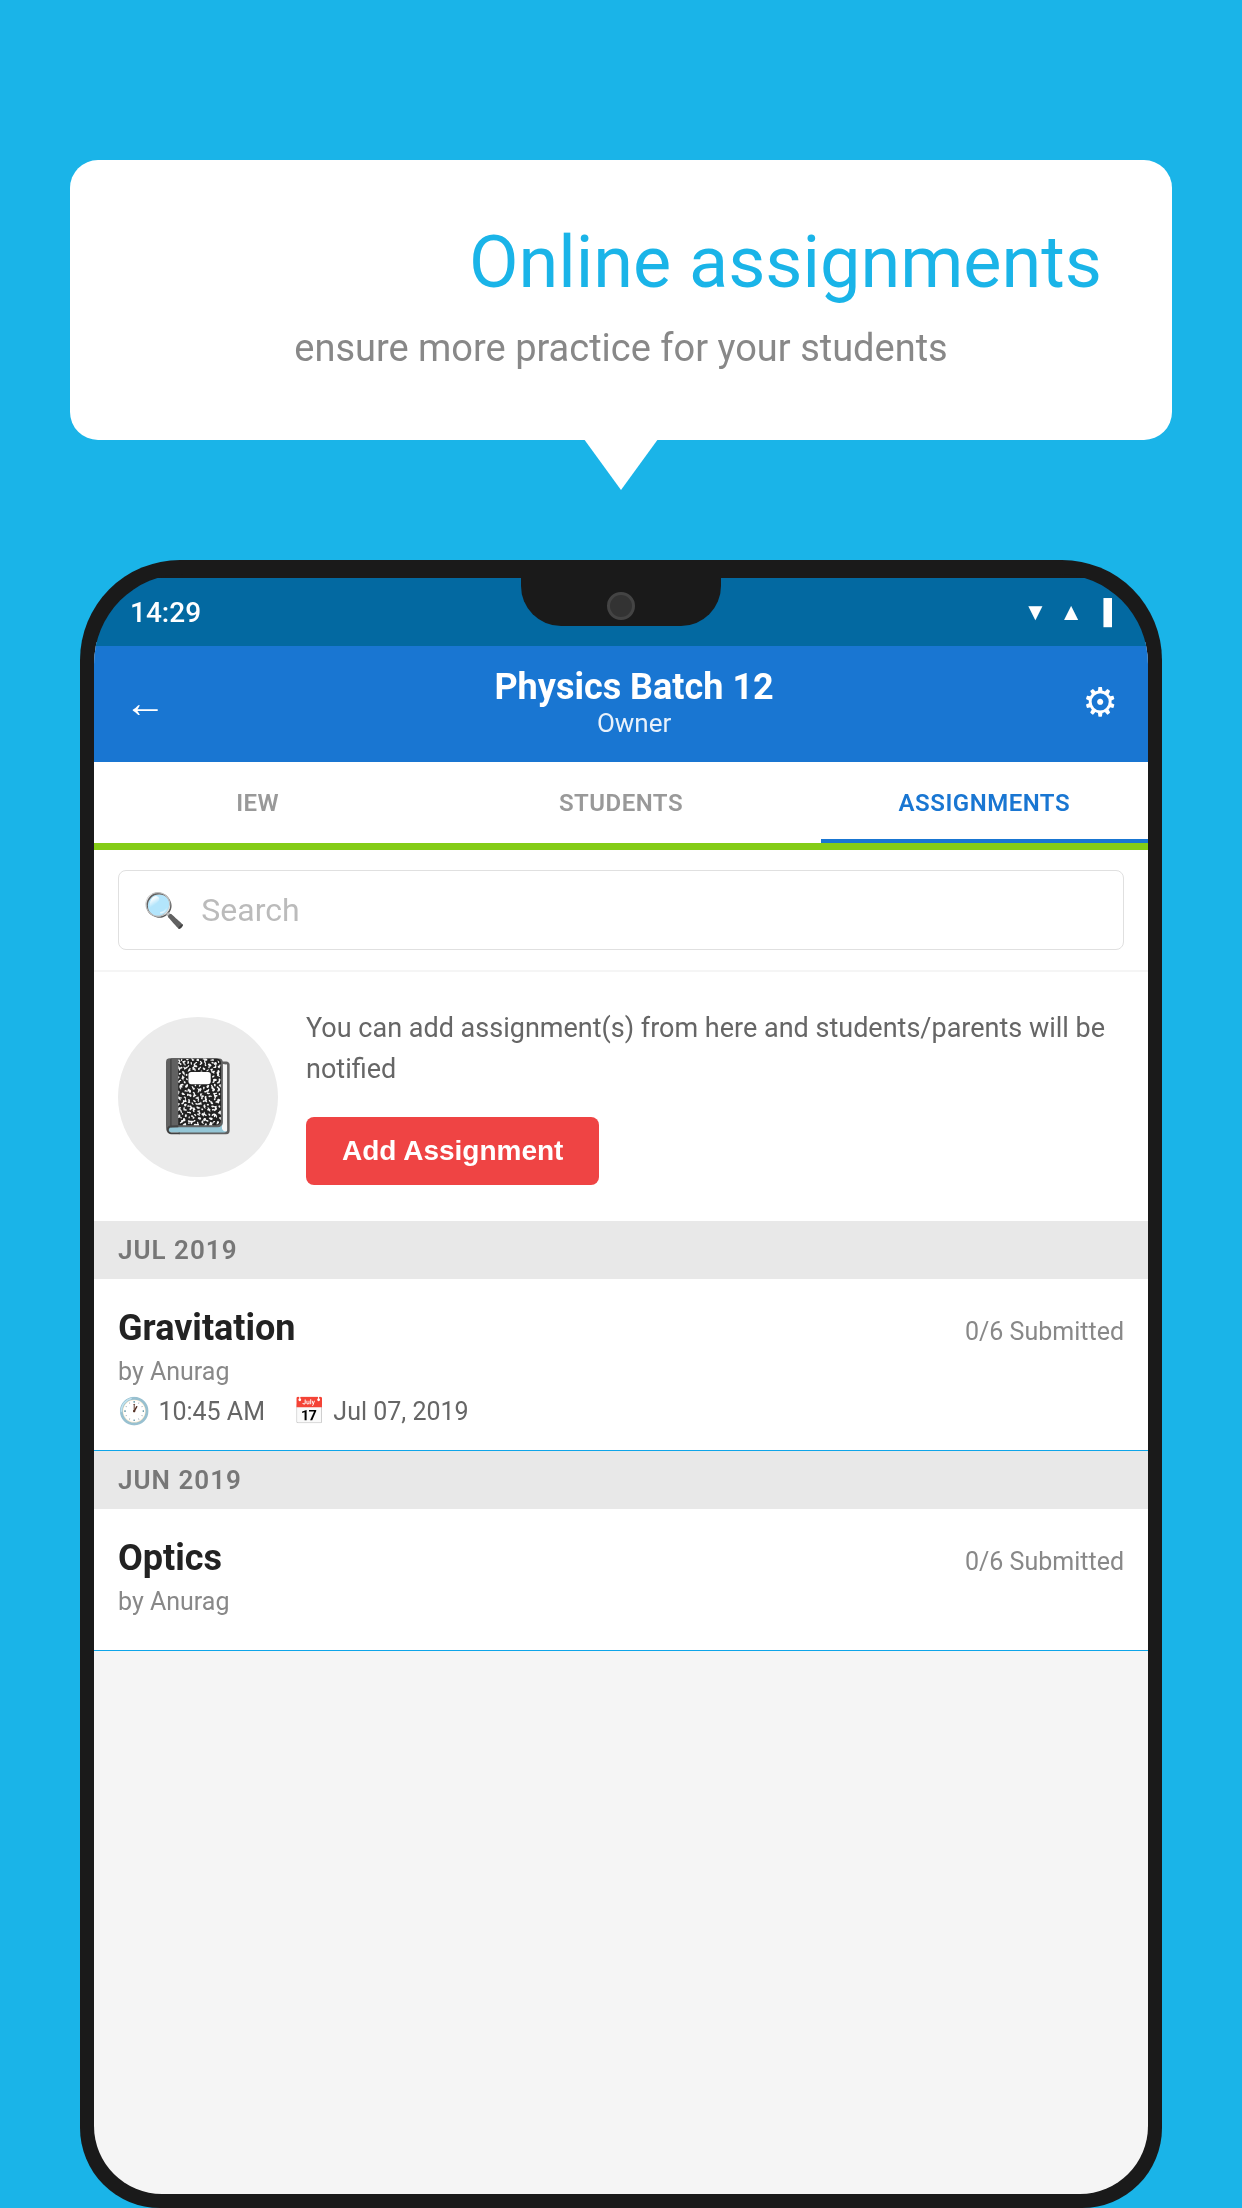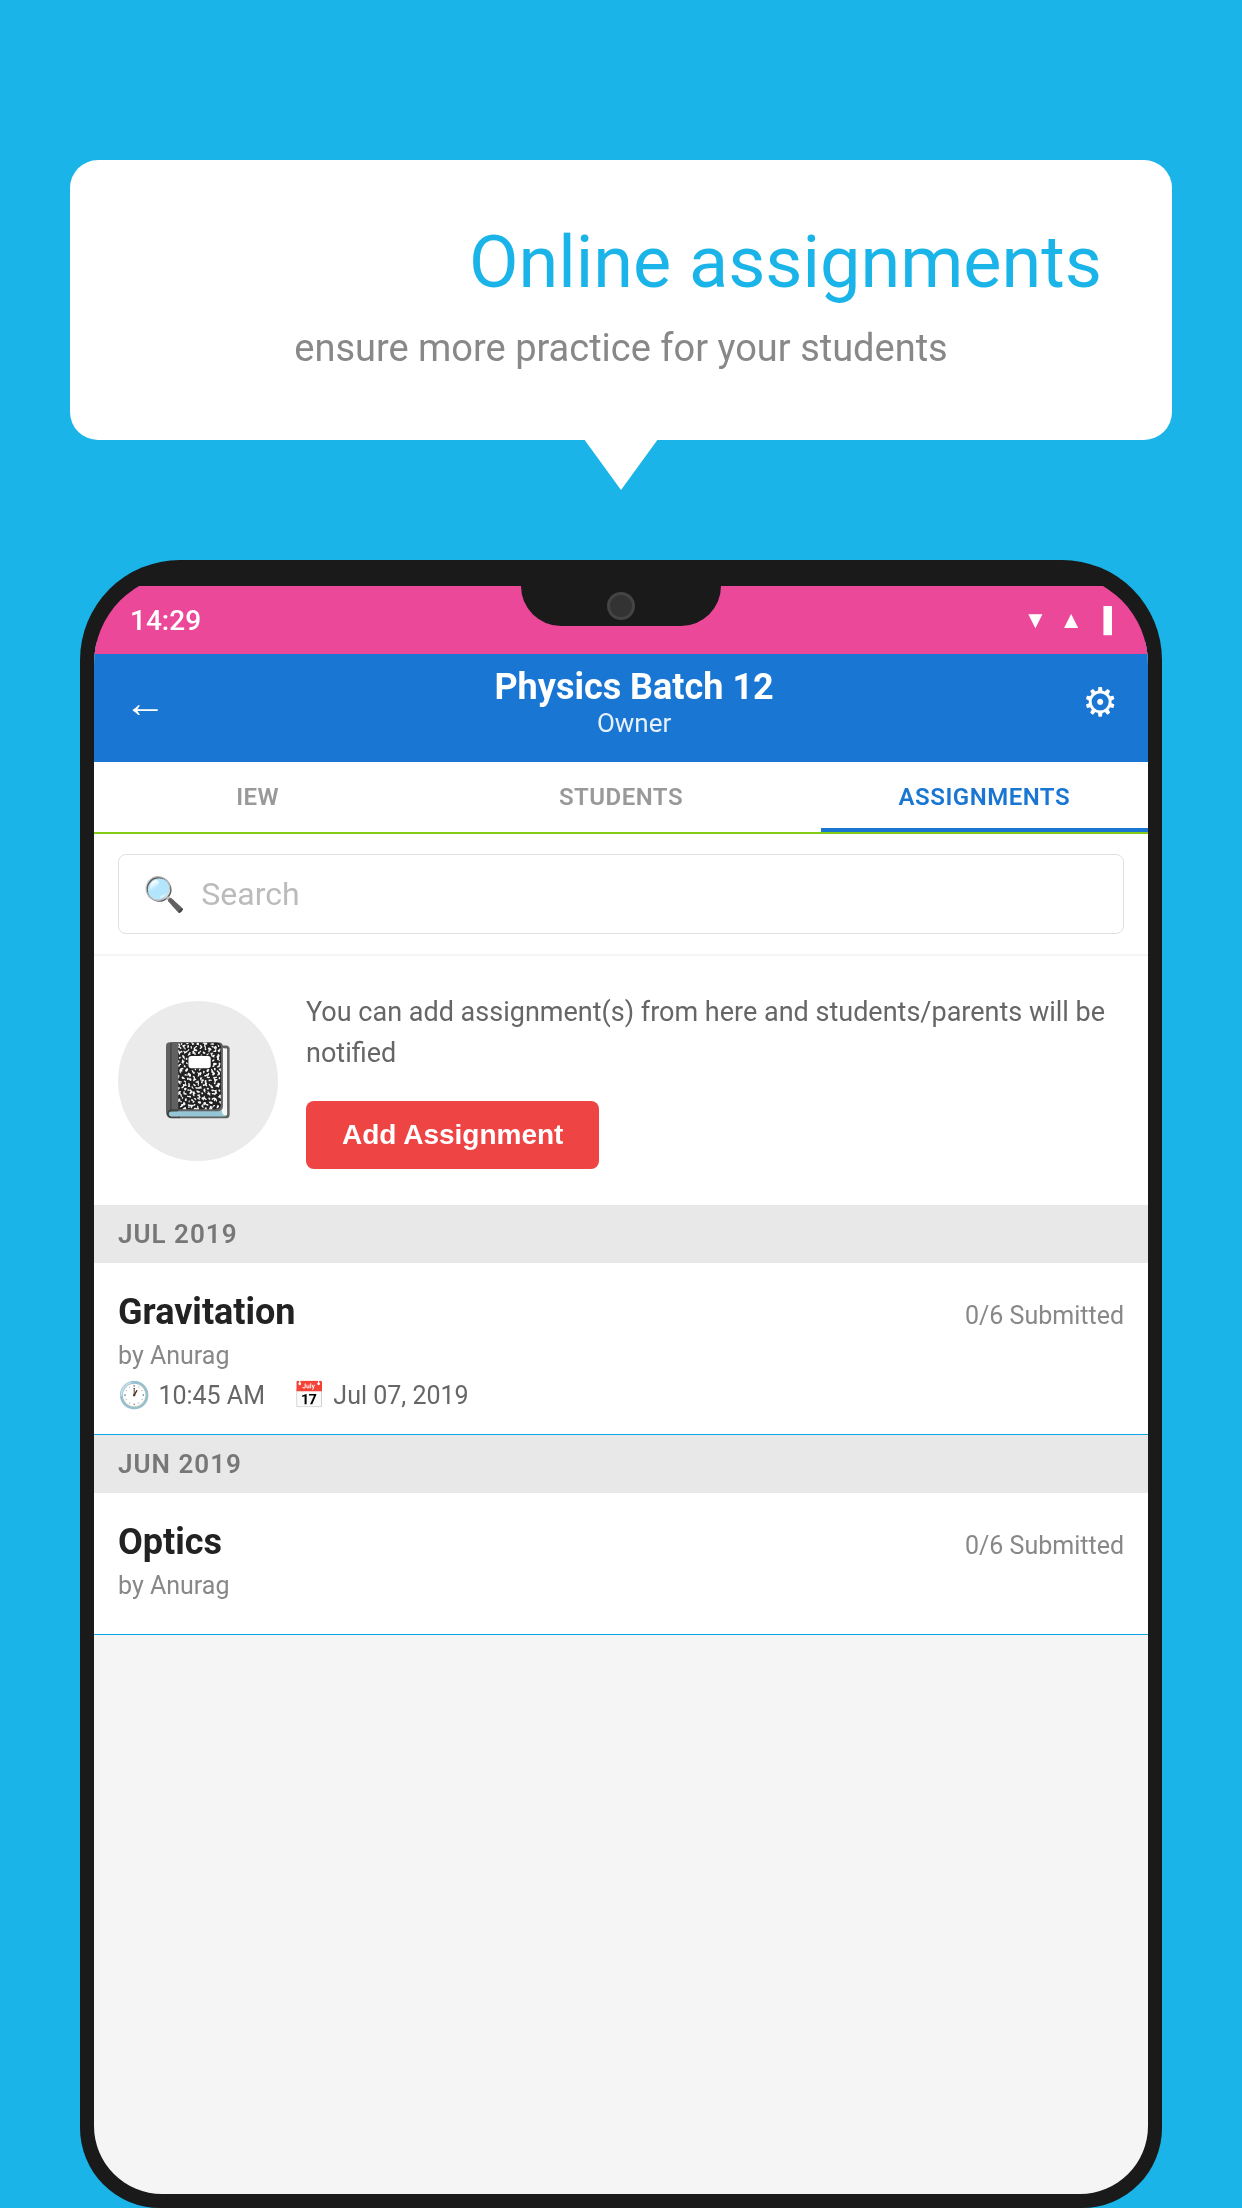--- a/index.html
+++ b/index.html
@@ -95,25 +95,25 @@
       width: 28px;
       height: 28px;
       background: #333;
       border-radius: 50%;
       border: 3px solid #444;
     }
 
     
     .status-bar {
       position: absolute;
-      top: 12px;
+      top: 4px;
       left: 0;
       right: 0;
       height: 68px;
-      background: #ec4899;
+      background: #0369a1;
       display: flex;
       align-items: center;
       justify-content: space-between;
       padding: 0 36px;
       z-index: 5;
       text-align: center;
     }
     .status-time {
       color: white;
       font-size: 28px;
@@ -169,22 +169,22 @@
     }
     .gear-icon {
       color: white;
       font-size: 40px;
     }
 
     
     .tabs-bar {
       background: white;
       display: flex;
-      border-bottom: 2px solid #84cc16;
-      height: 72px;
+      border-bottom: 7px solid #84cc16;
+      height: 88px;
       gap: 36px;
     }
     .tab-item {
       flex: 1;
       display: flex;
       align-items: center;
       justify-content: center;
       font-size: 24px;
       color: #999;
       font-weight: 600;

